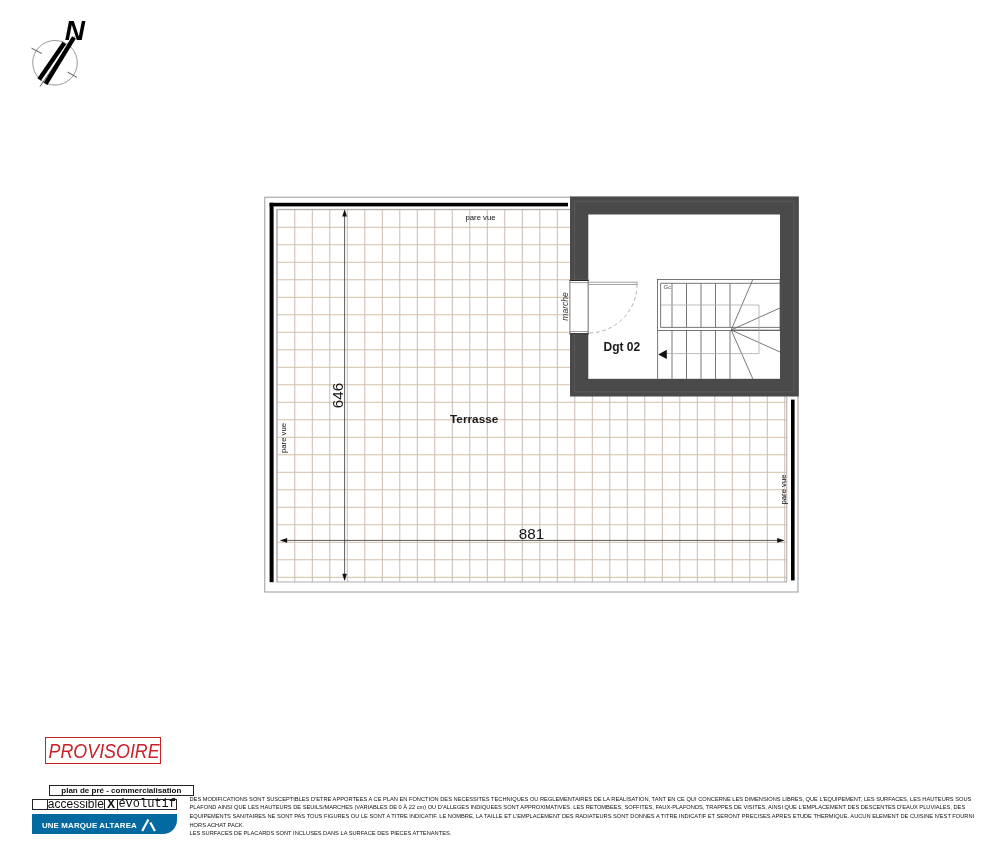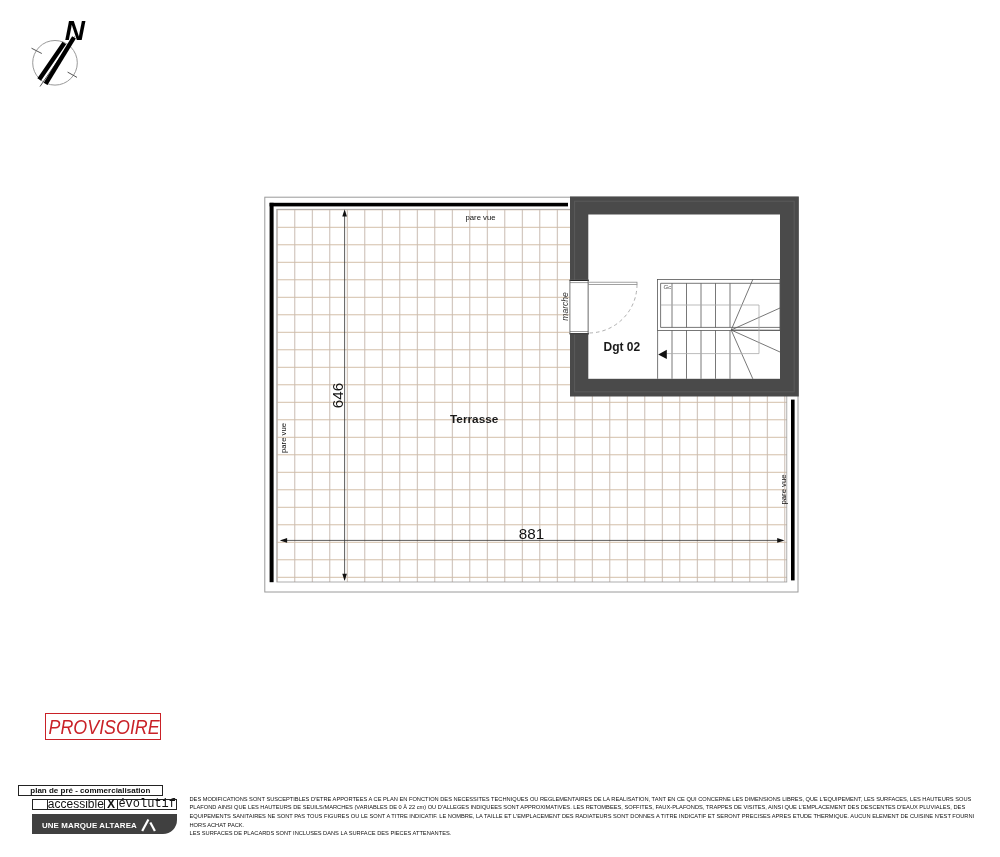--- a/index.html
+++ b/index.html
@@ -104,32 +104,32 @@
 
   <path d="M 666.5,353.6 H 759 V 305 H 660.8" fill="none" stroke="#aaaaaa" stroke-width="0.8"></path>
 
   <polygon points="658.2,354.4 666.8,349.8 666.8,359" fill="#111111"></polygon>
 
   <text x="663.5" y="289.3" font-size="6" font-style="italic" fill="#555555">Gc</text>
 
   <text x="603.5" y="351.3" font-size="12" font-weight="bold" fill="#1a1a1a">Dgt 02</text>
 </svg>
 
-<div class="abs" style="left:45.2px;top:713px;width:114px;height:25px;border:1.4px solid #c92127;color:#c92127;font-size:21px;font-style:italic;line-height:25px;white-space:nowrap;"><span style="display:inline-block;transform:scaleX(0.85);transform-origin:0 50%;padding-left:3px;">PROVISOIRE</span></div>
+<div class="abs" style="left:45.2px;top:737px;width:114px;height:25px;border:1.4px solid #c92127;color:#c92127;font-size:21px;font-style:italic;line-height:25px;white-space:nowrap;"><span style="display:inline-block;transform:scaleX(0.85);transform-origin:0 50%;padding-left:3px;">PROVISOIRE</span></div>
 
-<div class="abs" style="left:18px;top:784.6px;width:142.6px;height:9.1px;border:0.8px solid #222;font-size:8px;font-weight:bold;color:#111;text-align:center;line-height:9.3px;">plan de pré - commercialisation</div>
+<div class="abs" style="left:49px;top:784.6px;width:142.6px;height:9.1px;border:0.8px solid #222;font-size:8px;font-weight:bold;color:#111;text-align:center;line-height:9.3px;">plan de pré - commercialisation</div>
 
 <div class="abs" style="left:32.4px;top:799.4px;width:142.6px;height:8.2px;border:0.8px solid #222;display:flex;font-size:12px;color:#111;text-align:center;line-height:8.4px;">
   <div style="width:17.2px;border-right:0.8px solid #222;"></div>
   <div style="width:58px;border-right:0.8px solid #222;">accessible</div>
   <div style="width:16px;border-right:0.8px solid #222;font-weight:bold;">X</div>
   <div style="flex:1;font-family:Liberation Mono, monospace;">évolutif</div>
 </div>
 
-<div class="abs" style="left:32.4px;top:814.3px;width:144.2px;height:19.6px;background:#404040;border-bottom-right-radius:14px;color:#fff;">
+<div class="abs" style="left:32.4px;top:814.3px;width:144.2px;height:19.6px;background:#0369a1;border-bottom-right-radius:14px;color:#fff;">
   <div class="abs" style="left:9.5px;top:6.6px;font-size:7.9px;font-weight:bold;letter-spacing:0.15px;white-space:nowrap;">UNE MARQUE ALTAREA</div>
 
   <svg width="17" height="14" viewBox="0 0 17 14" style="position:absolute;left:108.5px;top:4px;">
     <path d="M1.2,13 L7.4,1.5" stroke="#ffffff" stroke-width="2.2" fill="none"></path>
     <path d="M9.3,4.5 L13.9,13" stroke="#ffffff" stroke-width="2.2" fill="none"></path>
   </svg>
 </div>
 
 <div class="abs" style="left:189.5px;top:794.6px;font-size:5.7px;line-height:8.65px;color:#111;white-space:nowrap;">
 DES MODIFICATIONS SONT SUSCEPTIBLES D'ETRE APPORTEES A CE PLAN EN FONCTION DES NECESSITES TECHNIQUES OU REGLEMENTAIRES DE LA REALISATION, TANT EN CE QUI CONCERNE LES DIMENSIONS LIBRES, QUE L'EQUIPEMENT, LES SURFACES, LES HAUTEURS SOUS<br>

